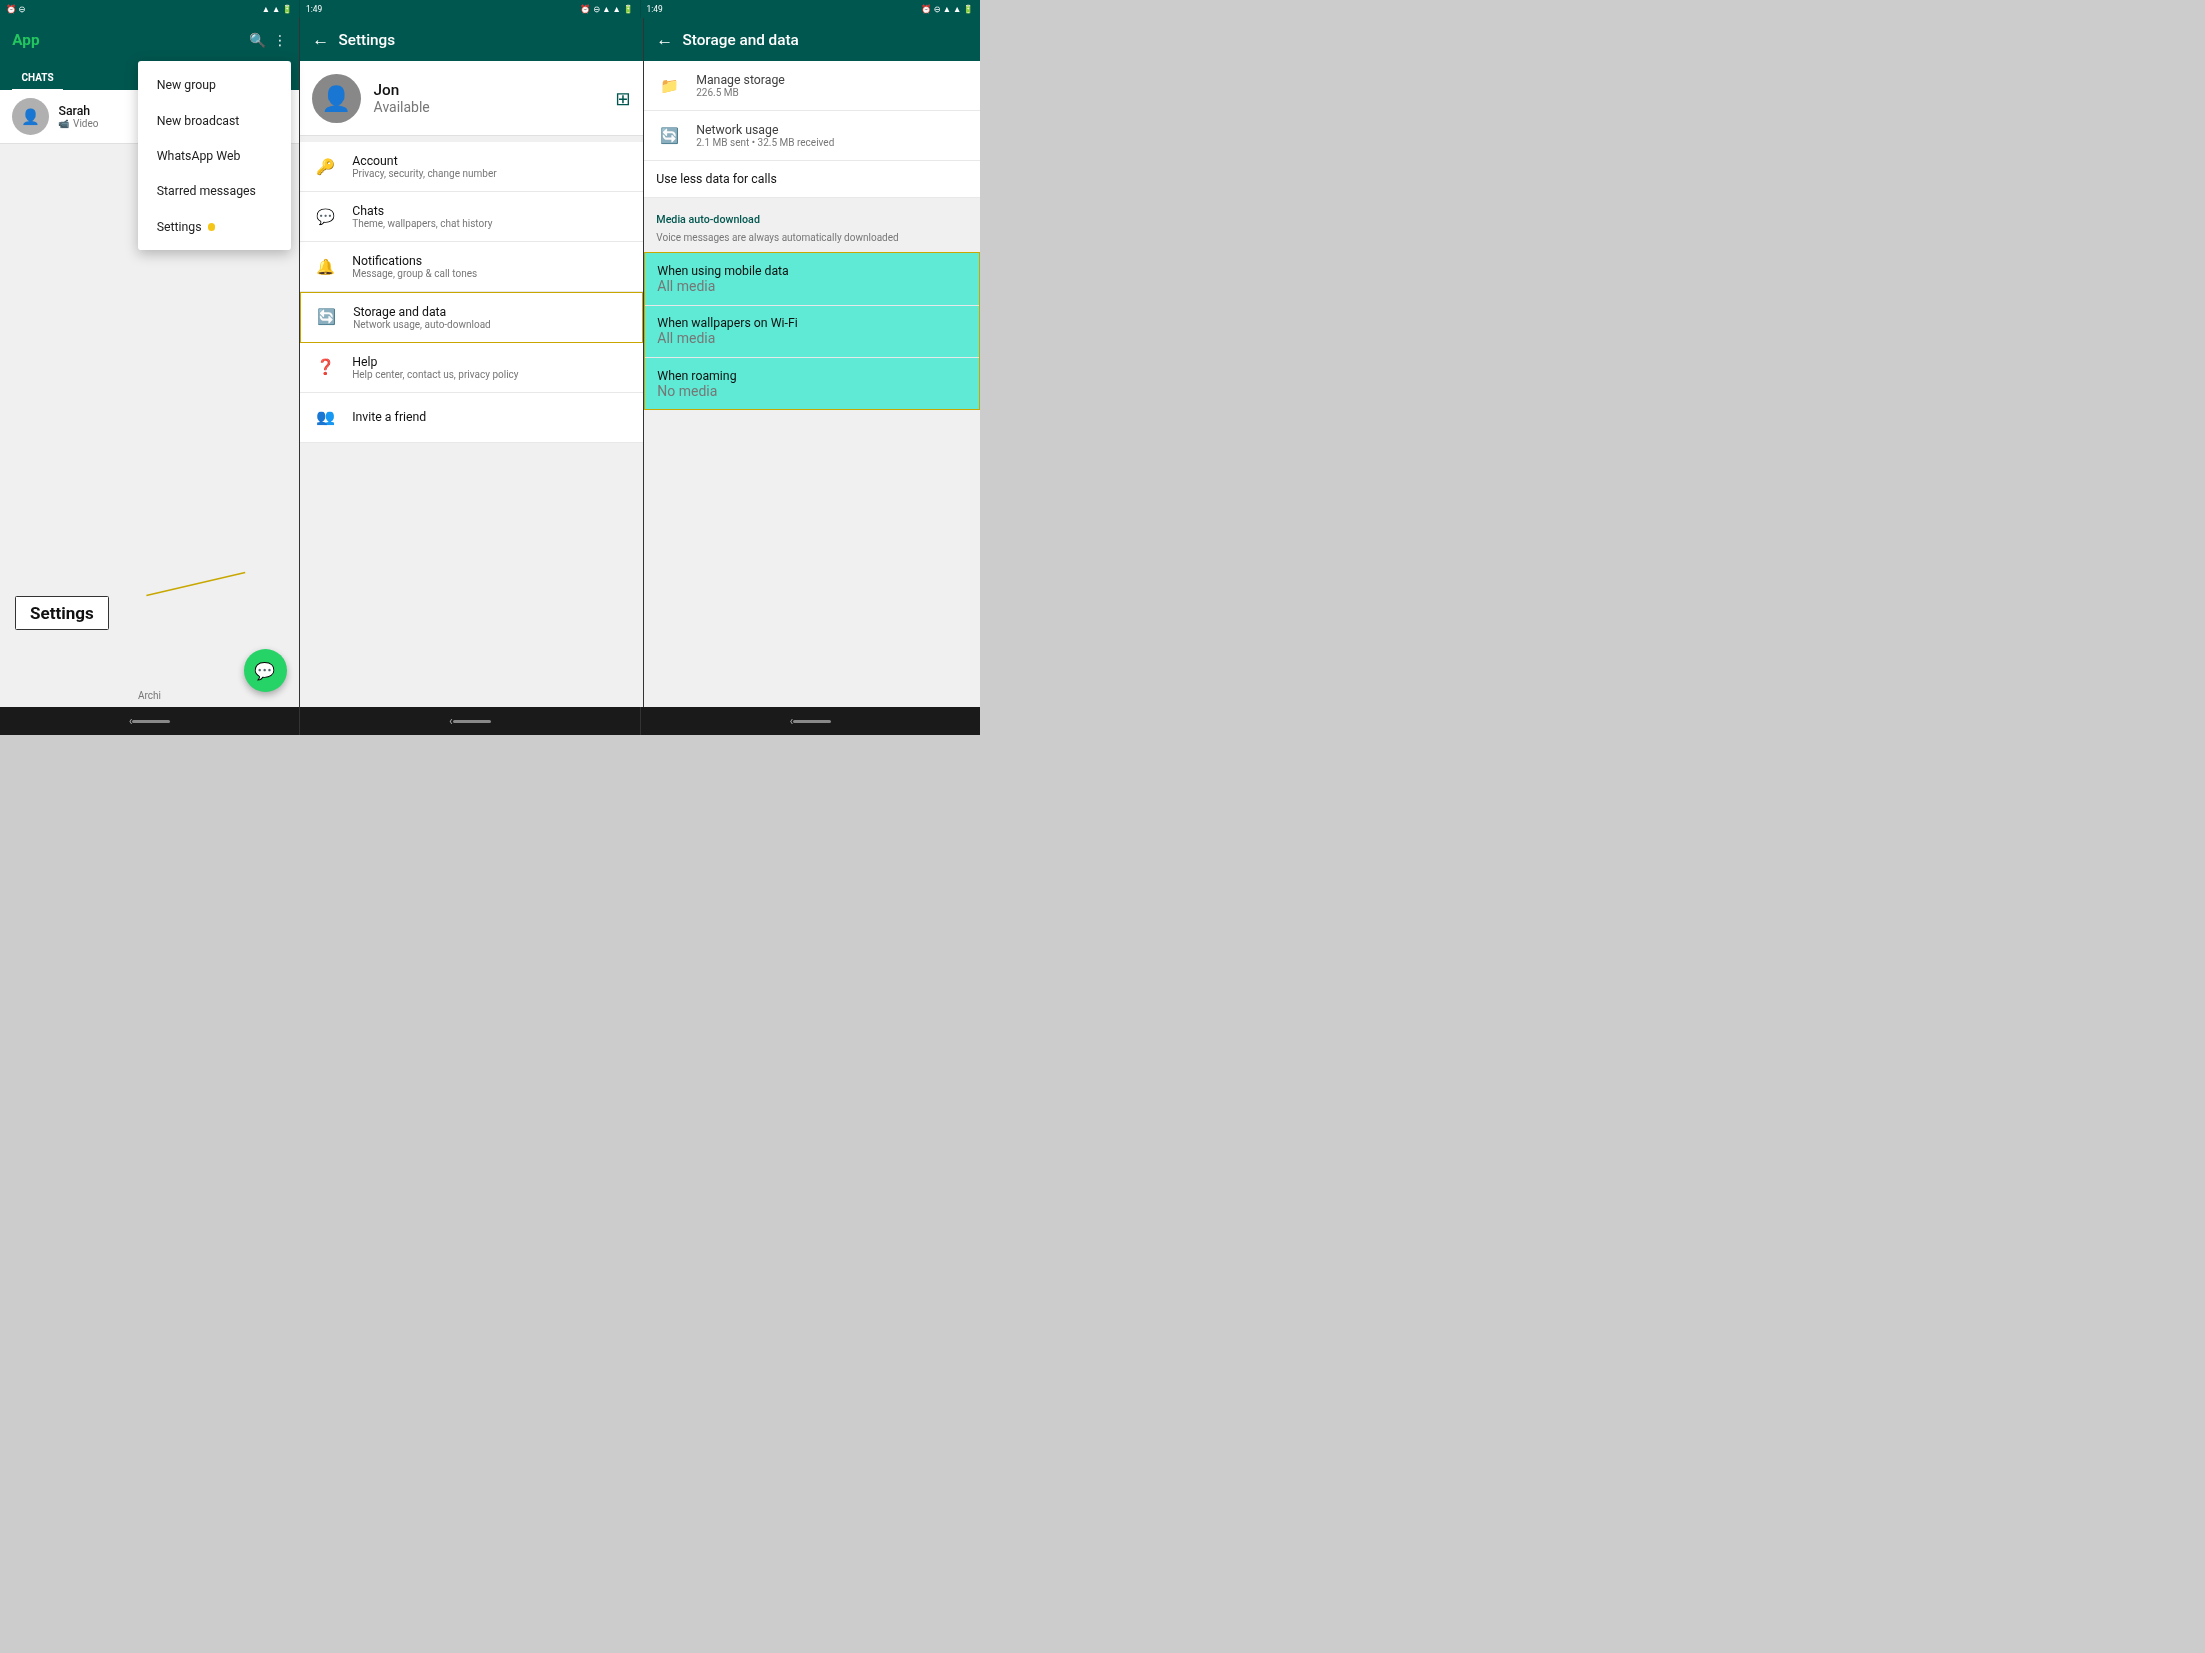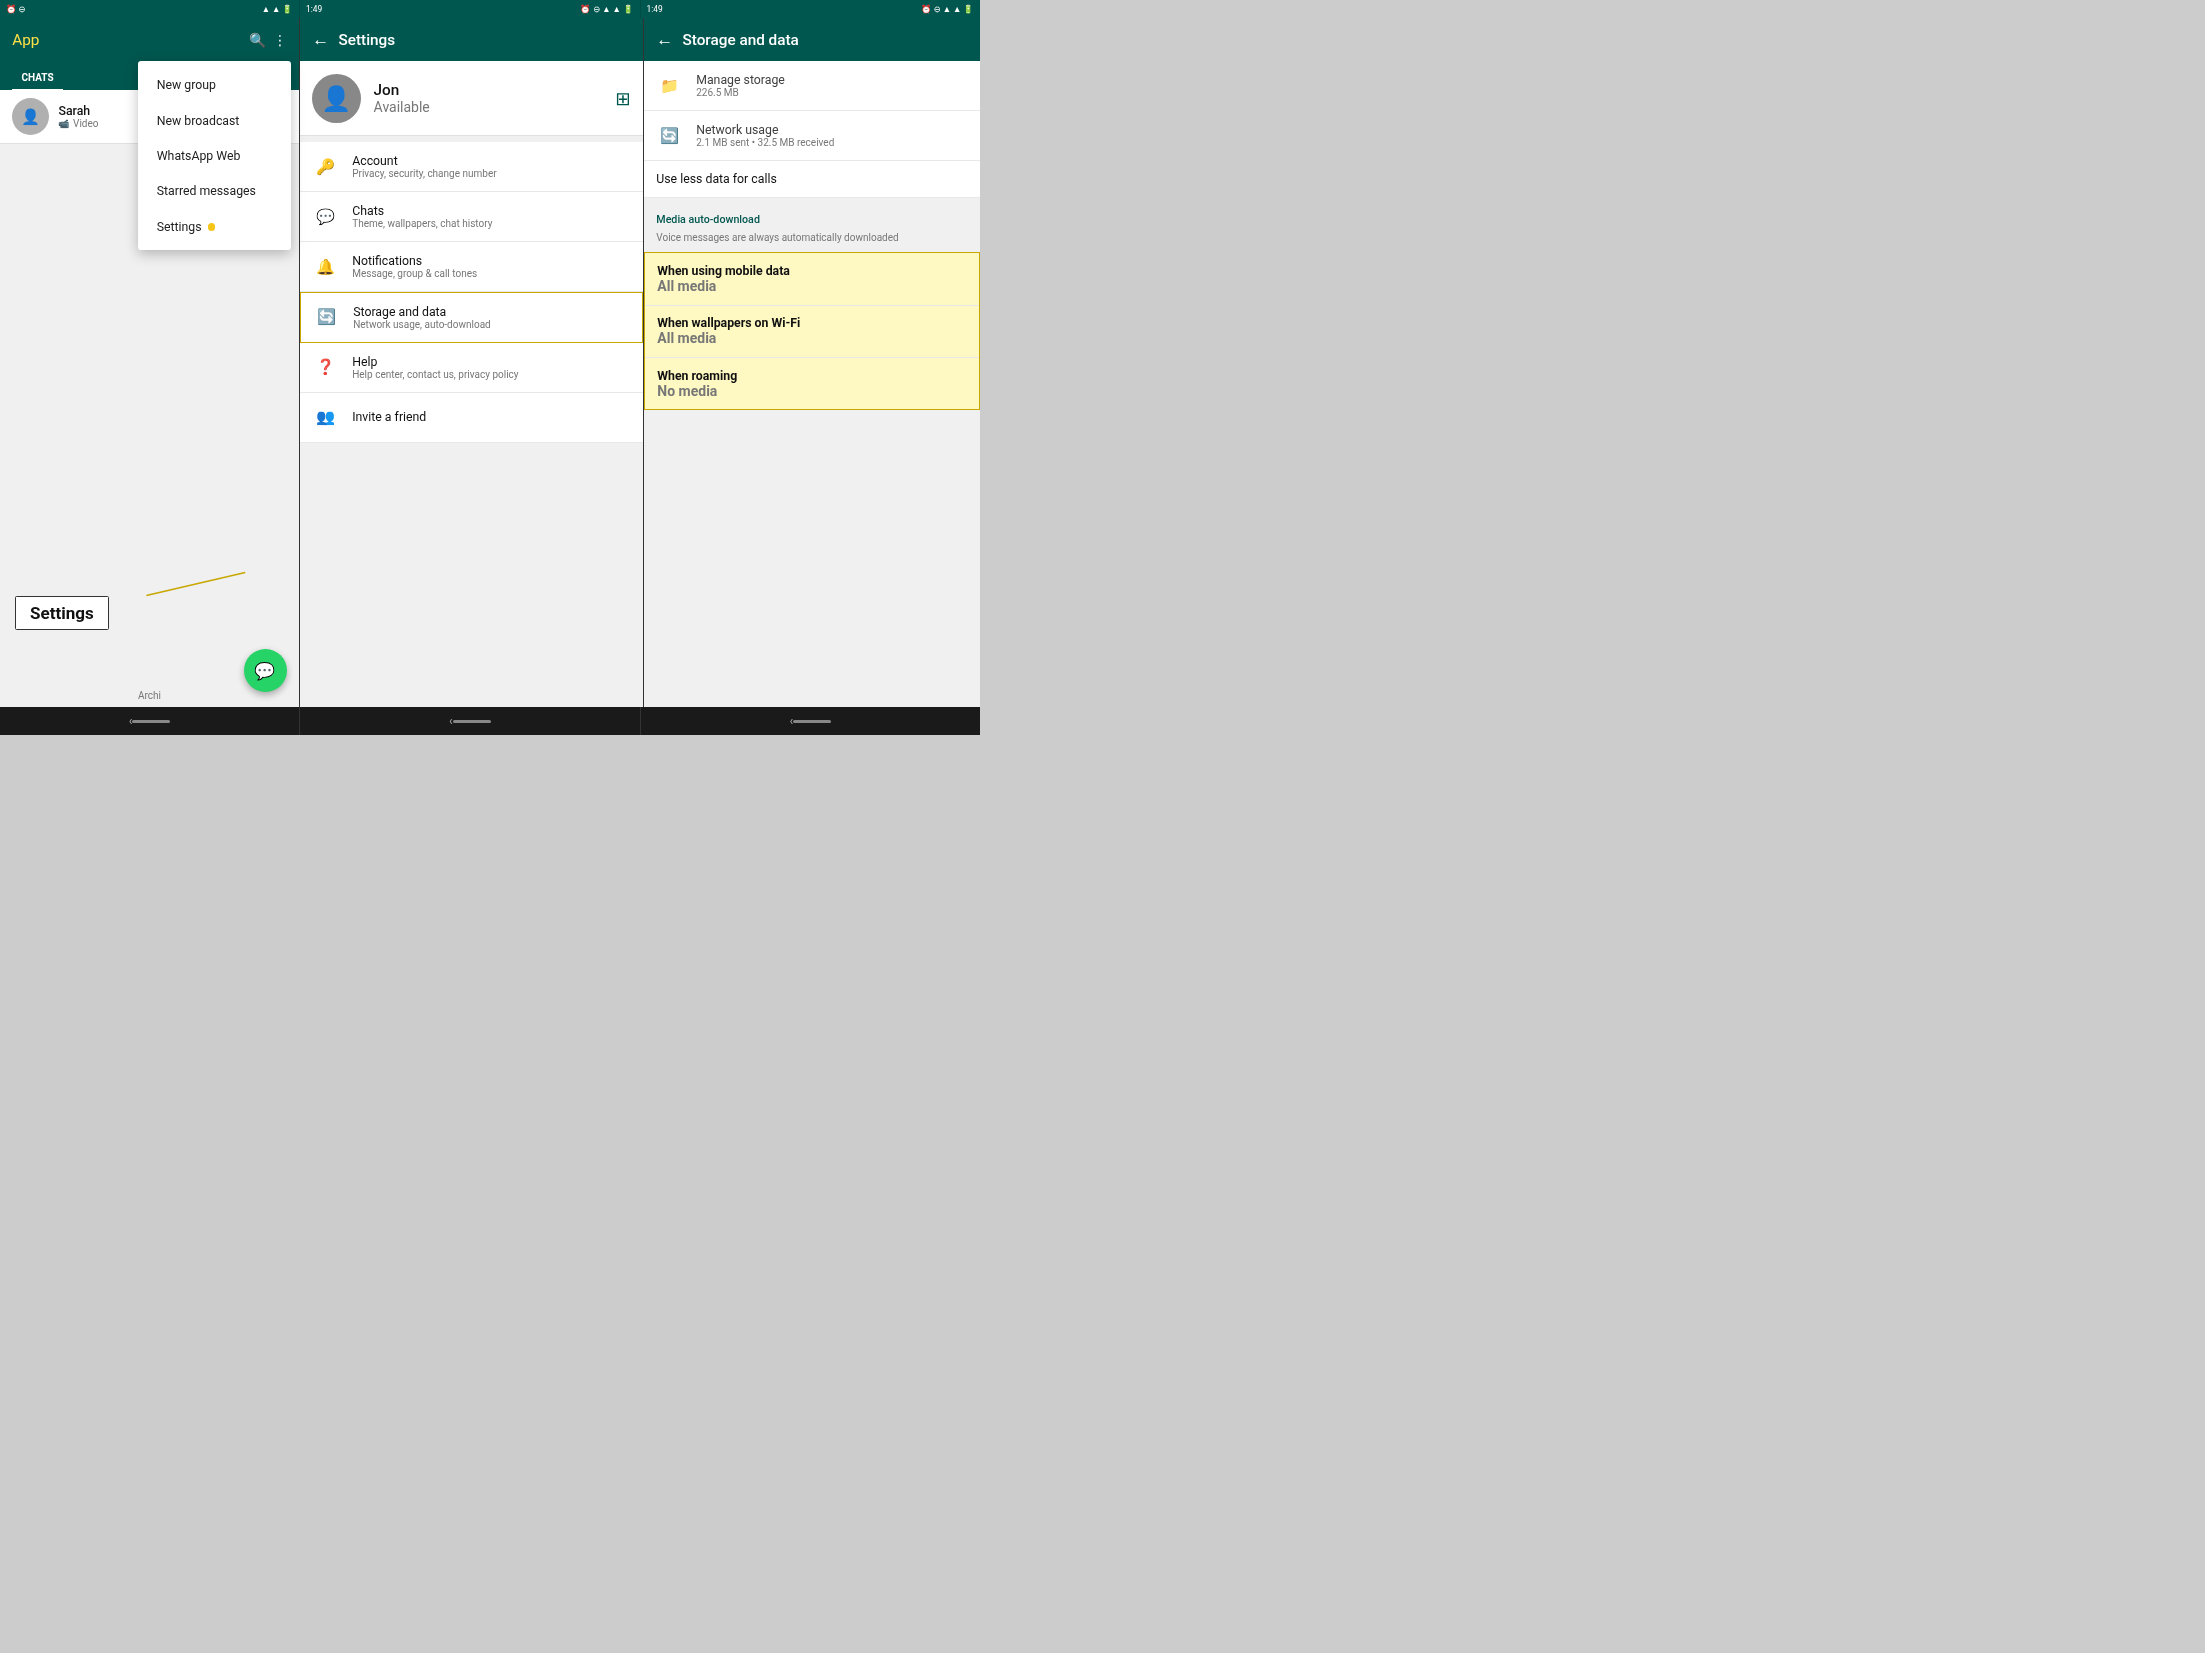--- a/index.html
+++ b/index.html
@@ -31,23 +31,23 @@
 
     .panel1-header {
       background: #00574f;
       height: 43px;
       display: flex;
       align-items: center;
       padding: 0 12.3px;
       justify-content: space-between;
     }
     .panel1-header-title {
-      color: #fde047;
+      color: #22c55e;
       font-size: 15.3px;
-      font-weight: normal;
+      font-weight: bold;
     }
 
     .panel1-tabs {
       background: #00574f;
       height: 29px;
       display: flex;
       align-items: flex-end;
       padding: 0 12.3px;
     }
     .panel1-tab {
@@ -299,23 +299,22 @@
       background: #f0f0f0;
     }
     .section-description {
       padding: 3.1px 12.3px 9.2px;
       font-size: 10px;
       color: #777;
       background: #f0f0f0;
     }
 
     .media-download-section {
-      background: #fef9c3;
+      background: #5eead4;
       border: 1.5px solid #c8a700;
-      font-weight: bold;
     }
     .media-download-item {
       padding: 10.7px 12.3px;
       border-bottom: 0.8px solid #e8e8e8;
     }
     .media-download-item:last-child { border-bottom: none; }
     .media-download-title { font-size: 12.3px; color: #111; }
     .media-download-subtitle { font-size: 14px; color: #777; }
 
     .use-less-data {

